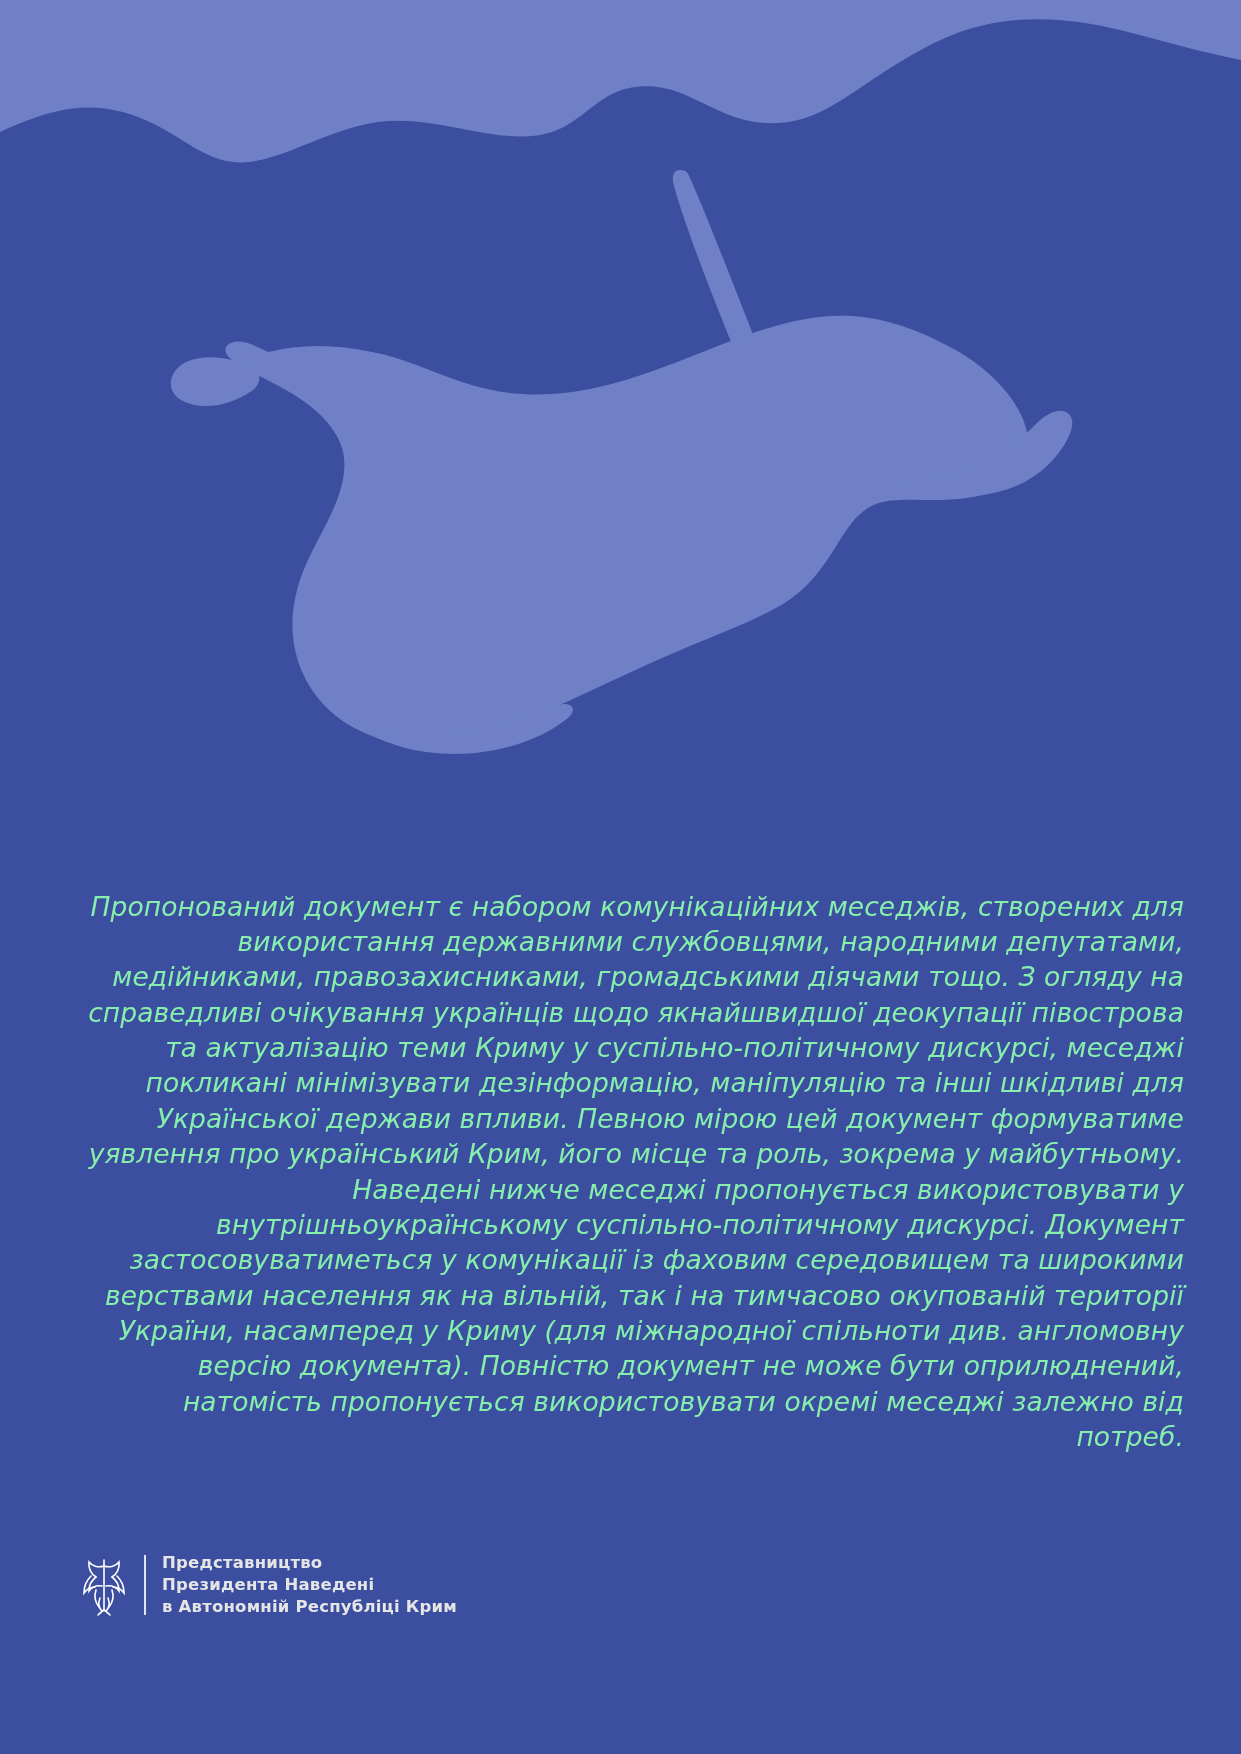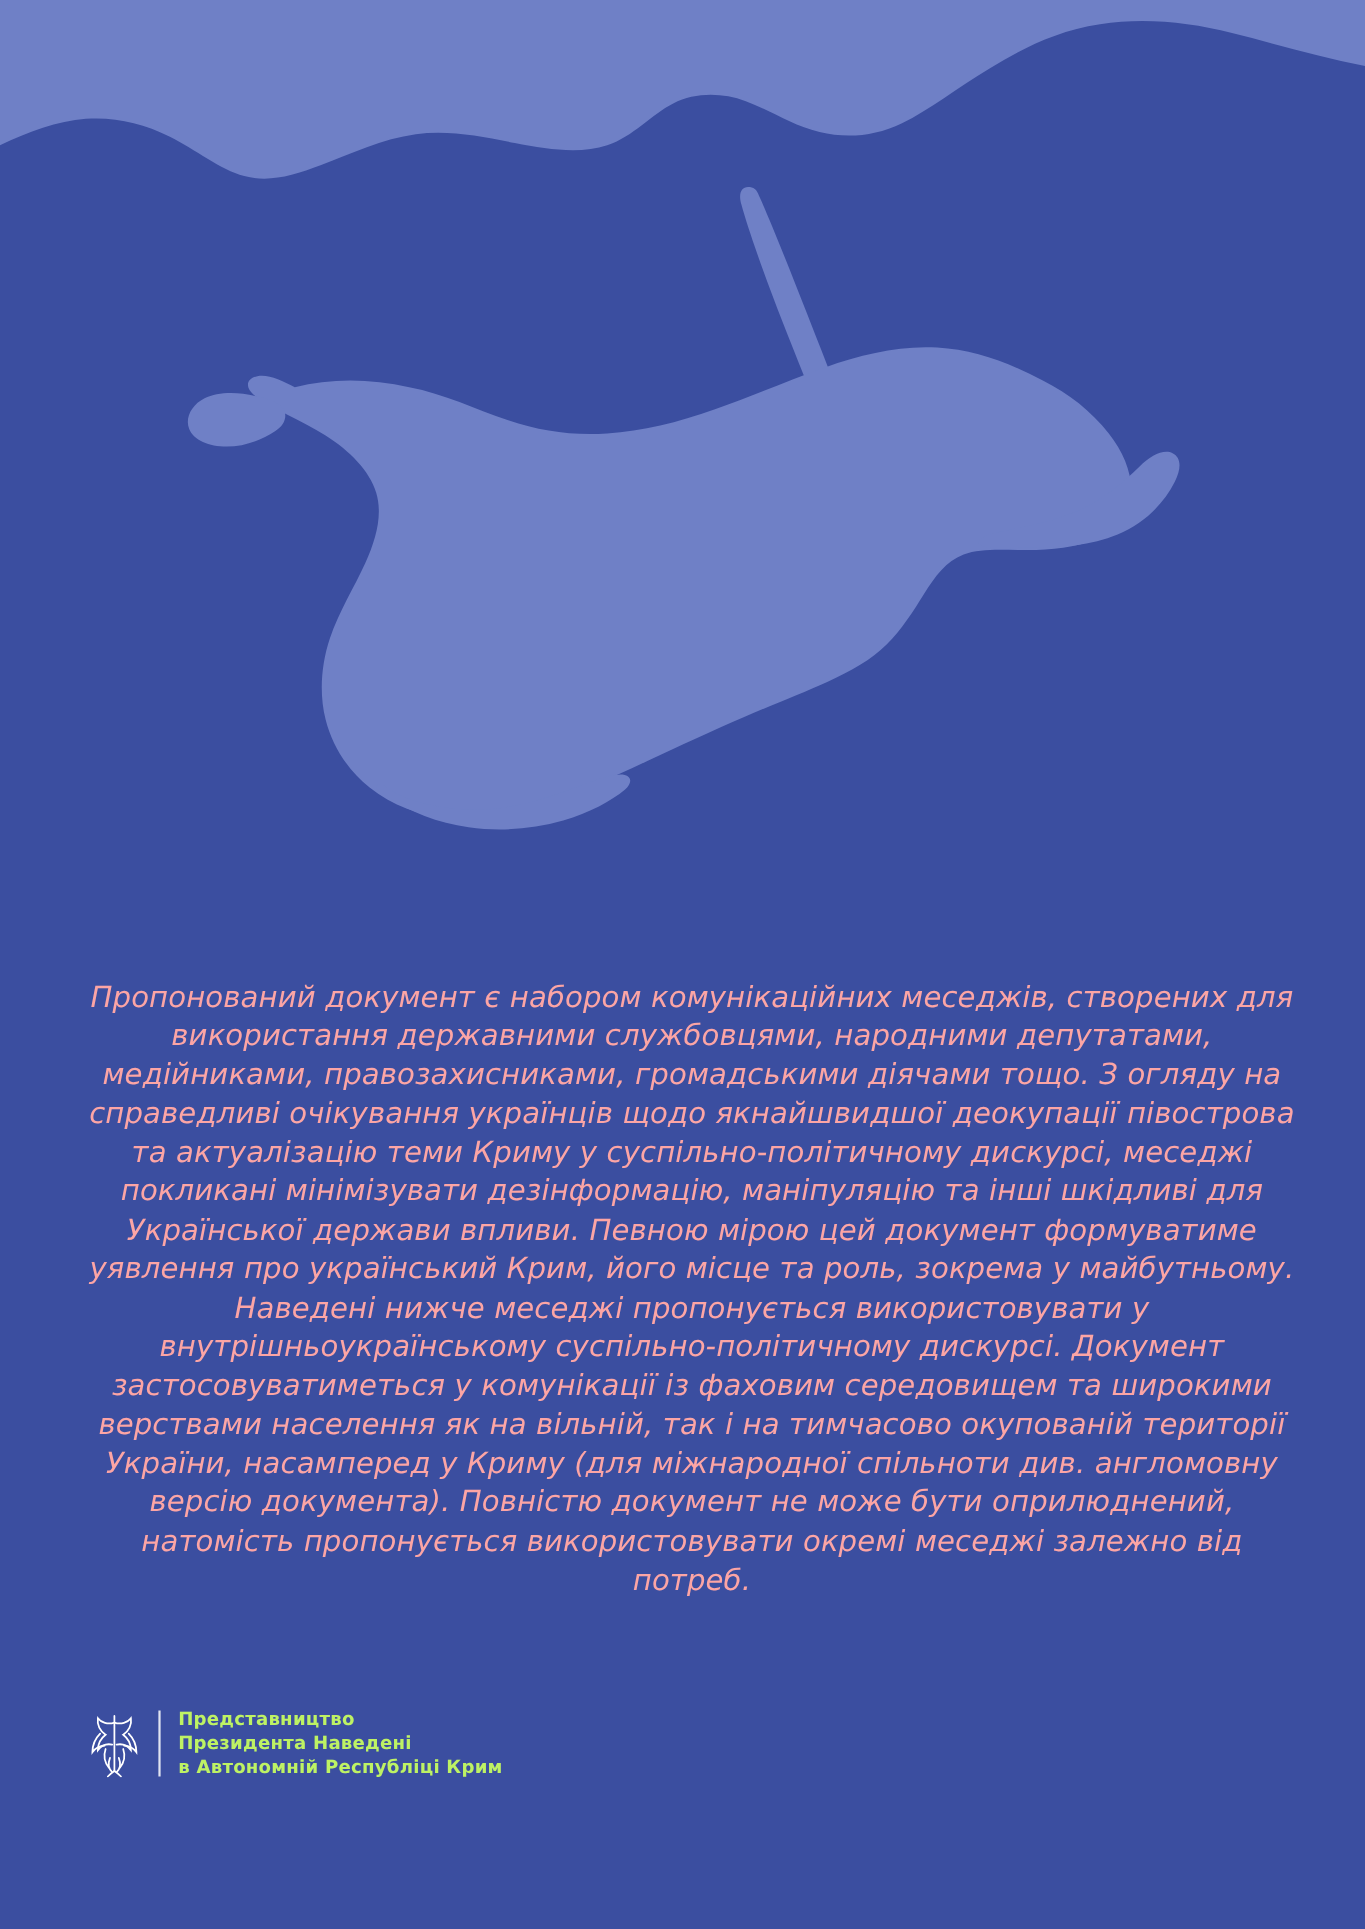--- a/index.html
+++ b/index.html
@@ -30,28 +30,28 @@
     overflow: hidden;
   }
   .map-layer svg {
     display: block;
   }
   .body-text {
     position: absolute;
     left: 74px;
     top: 862px;
     width: 1110px;
-    color: #fca5a5;
+    color: #86efac;
     font-style: italic;
     font-size: 26.5px;
     line-height: 1.335;
     letter-spacing: 0.1px;
     font-family: "DejaVu Sans", sans-serif;
     font-weight: 400;
-    text-align: center;
+    text-align: right;
   }
   .footer {
     position: absolute;
     left: 78px;
     top: 1552px;
     display: flex;
     align-items: center;
   }
   .emblem {
     width: 52px;
@@ -62,21 +62,21 @@
     width: 2px;
     height: 60px;
     background: #ffffff;
     opacity: 0.85;
     margin: 0 16px 0 14px;
     flex: 0 0 auto;
   }
   .footer-lines {
     display: flex;
     flex-direction: column;
-    color: #bef264;
+    color: #e5e5e5;
     font-size: 16.5px;
     line-height: 1.33;
     font-family: "DejaVu Sans", sans-serif;
     font-weight: 700;
     letter-spacing: 0.2px;
   }
   .footer-lines div {
     white-space: nowrap;
   }
 </style>

